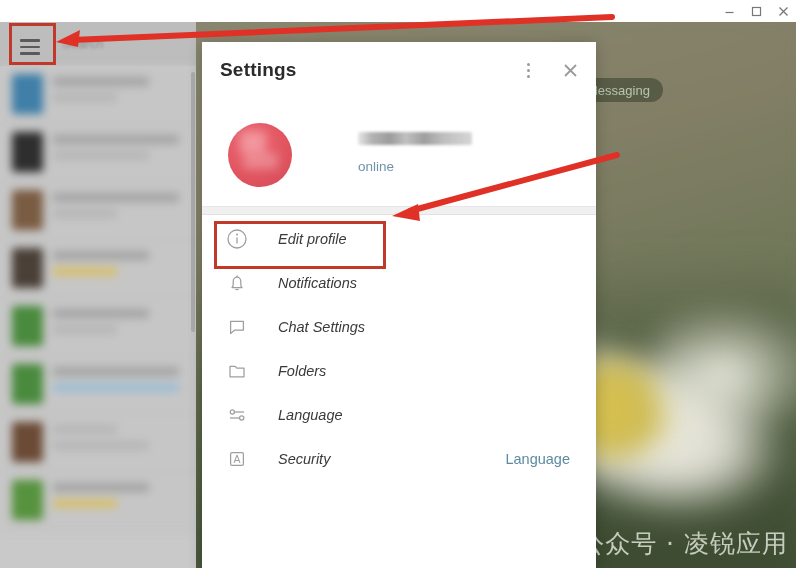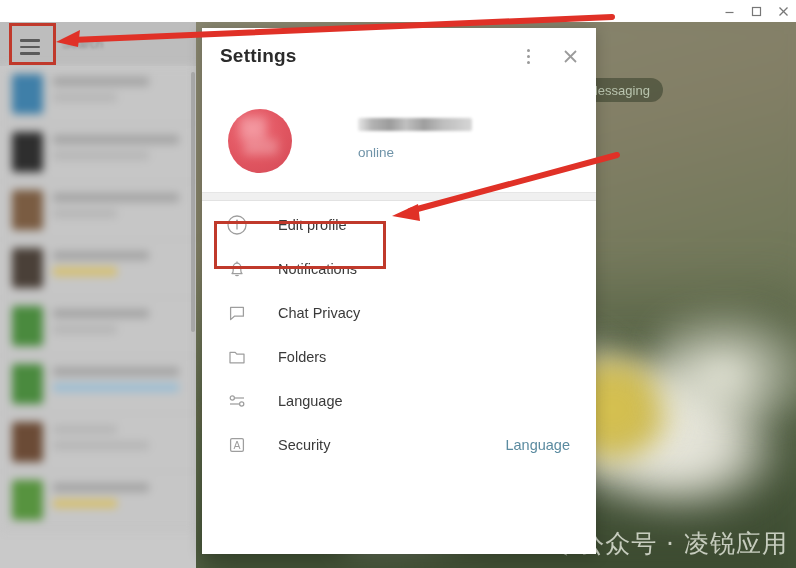--- a/index.html
+++ b/index.html
@@ -210,21 +210,21 @@
     right: 1px; top: 50px;
     width: 4px; height: 260px;
     background: rgba(120,120,120,0.35);
     border-radius: 2px;
     z-index: 12;
   }
 
   
   .dialog {
     position: absolute;
-    left: 202px; top: 28px;
+    left: 202px; top: 42px;
     width: 394px; height: 526px;
     background: #ffffff;
     box-shadow: 0 2px 14px rgba(0,0,0,0.22);
     z-index: 20;
     overflow: hidden;
   }
   .dlg-header {
     position: relative;
     height: 56px;
     display: flex; align-items: center;
@@ -304,20 +304,21 @@
   .menu-icon {
     width: 26px; height: 26px;
     flex: 0 0 auto;
     display: flex; align-items: center; justify-content: center;
     color: #9b9b9b;
   }
   .menu-label {
     margin-left: 28px;
     font-size: 14.5px;
     color: #3a3a3a;
+    font-style: italic;
   }
   .menu-value {
     margin-left: auto;
     margin-right: 26px;
     font-size: 14.5px;
     color: #5b8ba0;
   }
 
   
   .anno-box {
@@ -493,21 +494,21 @@
         <span class="menu-label">Notifications</span>
       </div>
 
 
       <div class="menu-item">
         <span class="menu-icon">
           <svg width="22" height="22" viewBox="0 0 22 22">
             <path d="M4.6 5.4 H17.4 V14.2 H8.4 L4.6 17.6 Z" fill="none" stroke="#9e9e9e" stroke-width="1.25" stroke-linejoin="round"></path>
           </svg>
         </span>
-        <span class="menu-label">Chat Privacy</span>
+        <span class="menu-label">Chat Settings</span>
       </div>
 
       <div class="menu-item">
         <span class="menu-icon">
           <svg width="22" height="22" viewBox="0 0 22 22">
             <path d="M4 16.8 V6.4 H9.2 L10.8 8.2 H18 V16.8 Z" fill="none" stroke="#9e9e9e" stroke-width="1.25" stroke-linejoin="round"></path>
           </svg>
         </span>
         <span class="menu-label">Folders</span>
       </div>

